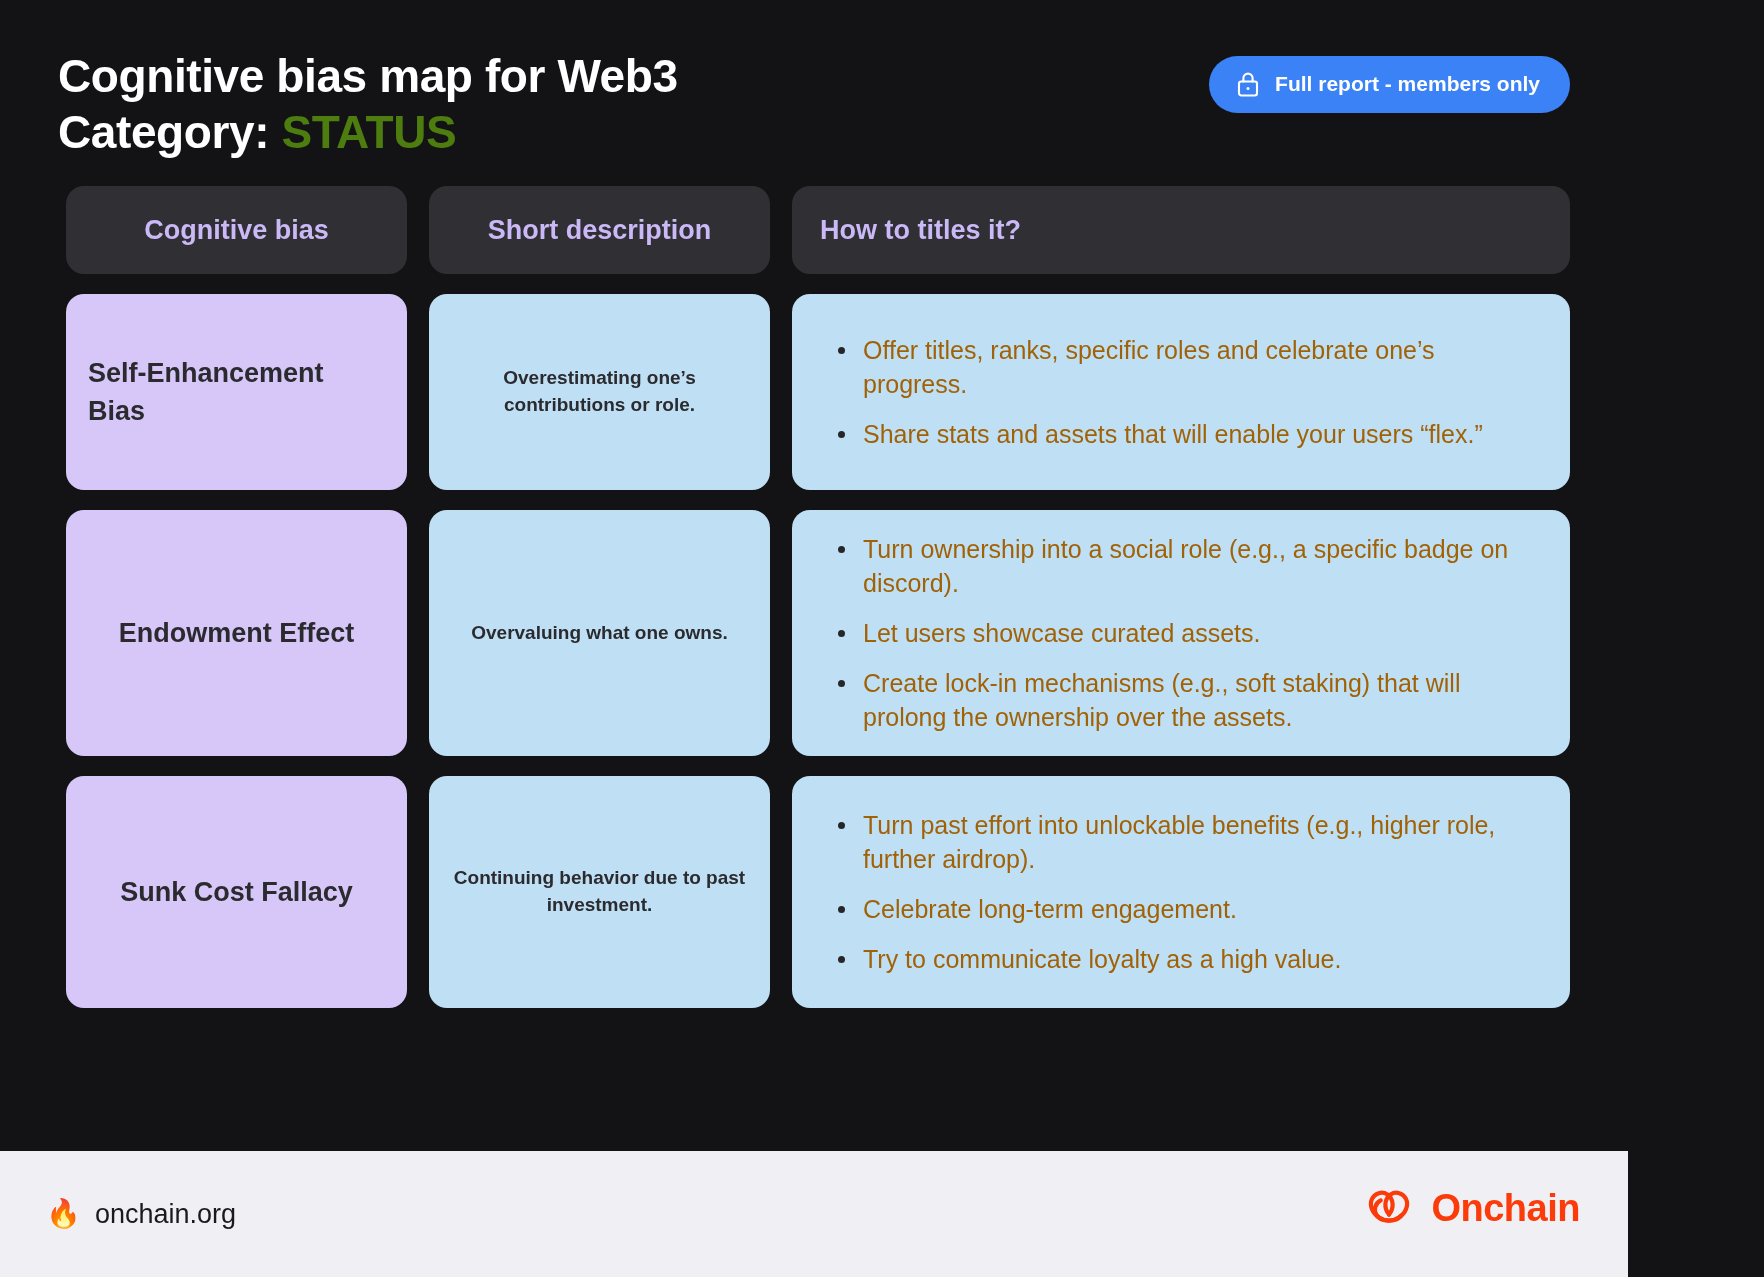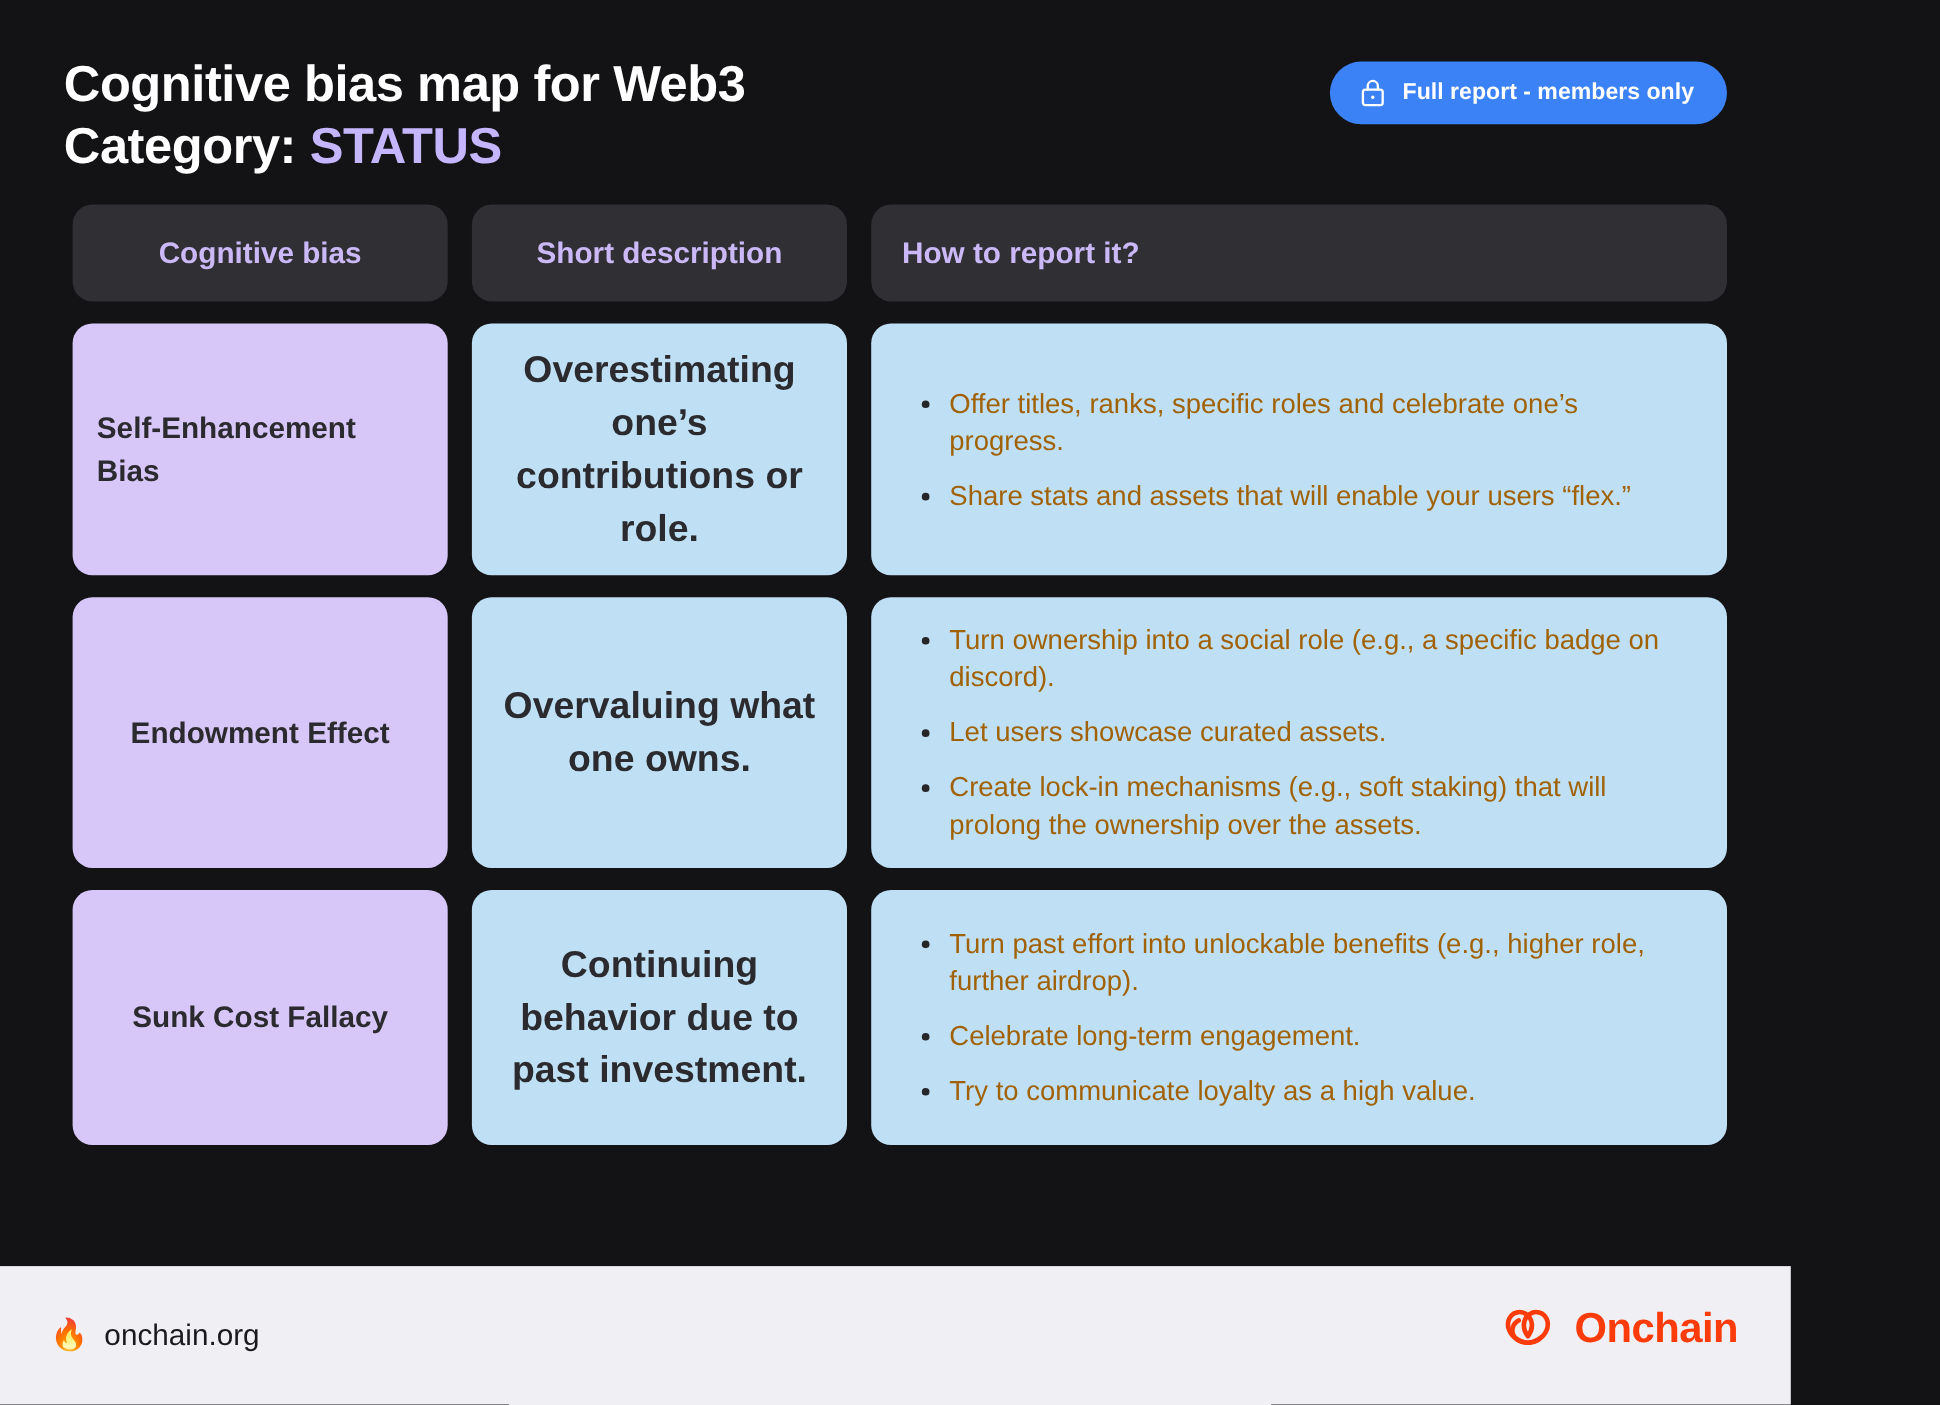--- a/index.html
+++ b/index.html
@@ -27,21 +27,21 @@
     justify-content: space-between;
   }
   .title-block {
     font-size: 46px;
     font-weight: bold;
     line-height: 1.22;
     color: #FFFFFF;
     letter-spacing: -0.4px;
   }
   .title-line { display: block; white-space: nowrap; }
-  .category-value { color: #c4b5fd; }
+  .category-value { color: #4d7c0f; }
 
   .report-badge {
     display: inline-flex;
     align-items: center;
     gap: 14px;
     background: #3b82f6;
     color: #FFFFFF;
     border-radius: 999px;
     padding: 14px 30px 15px 26px;
     font-size: 21px;
@@ -93,21 +93,21 @@
     background: #D6C7F8;
     color: #2B2B2F;
     font-size: 27px;
     font-weight: bold;
     line-height: 1.42;
     text-align: left;
   }
   .cell-desc {
     background: #BFE0F4;
     color: #2B2B2F;
-    font-size: 34px;
+    font-size: 19px;
     font-weight: bold;
     line-height: 1.42;
     text-align: center;
   }
   .cell-addr {
     background: #BFE0F4;
     color: #a16207;
     align-items: center;
     justify-content: flex-start;
     padding: 22px 34px;
@@ -195,21 +195,21 @@
   <div class="table">
 
     <div class="row row-head">
       <div class="cell">
         <span class="cell-head-text">Cognitive bias</span>
       </div>
       <div class="cell">
         <span class="cell-head-text">Short description</span>
       </div>
       <div class="cell addr">
-        <span class="cell-head-text">How to report it?</span>
+        <span class="cell-head-text">How to titles it?</span>
       </div>
     </div>
 
     <div class="row">
       <div class="cell cell-bias r1">Self-Enhancement Bias</div>
       <div class="cell cell-desc r1">Overestimating one’s contributions or role.</div>
       <div class="cell cell-addr r1">
         <ul class="bullets">
           <li>Offer titles, ranks, specific roles and celebrate one’s progress.</li>
           <li>Share stats and assets that will enable your users “flex.”</li>

